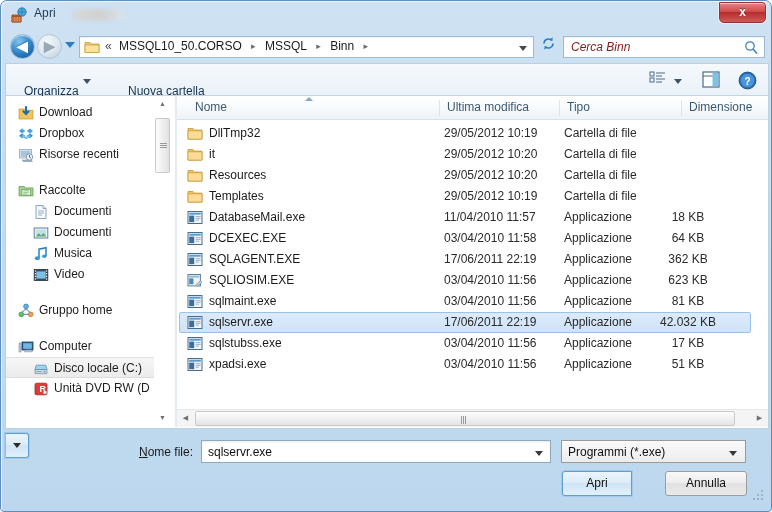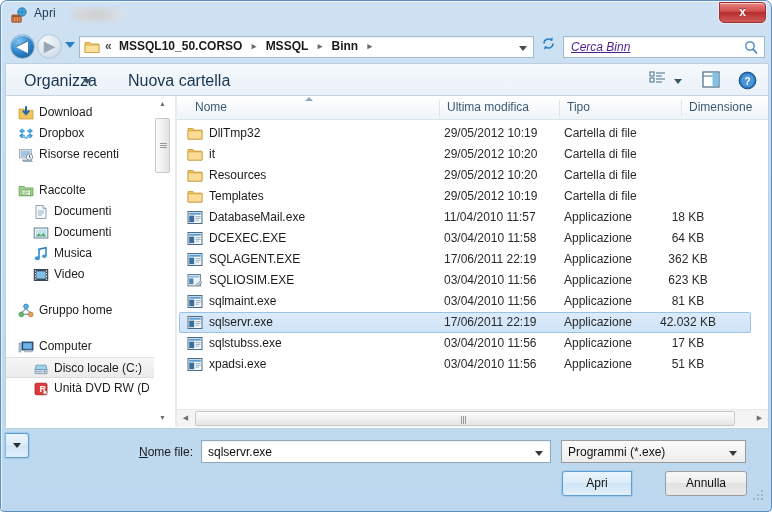--- a/index.html
+++ b/index.html
@@ -94,21 +94,21 @@
     position:absolute; left:78px; top:6px; width:455px; height:22px;
     background:#ffffff; border:1px solid #9dbcd4;
     box-shadow: inset 0 1px 2px rgba(0,0,0,.07);
     cursor:text;
   }
   .addr-folder-icon {
     position:absolute; left:4px; top:3px; width:16px; height:14px;
   }
   .crumbs {
     position:absolute; left:24px; top:2px;
-    font-size:12px; color:#1e1e1e; white-space:nowrap;font-weight:bold;
+    font-size:12px; color:#1e1e1e; white-space:nowrap;
   }
   .crumb { display:inline-block; padding:0 1px; cursor:pointer; color:#1a1a1a; }
   .crumb.lead { color:#4a4a4a; padding-right:3px; }
   .crumb-sep {
     display:inline-block; color:#6a6a6a; font-size:9px;
     padding:0 5px; transform:translateY(-1px);
   }
   .addr-drop {
     position:absolute; right:6px; top:9px;
     width:0;height:0;border-left:4px solid transparent;border-right:4px solid transparent;
@@ -120,36 +120,36 @@
     font-size:13px; color:#2a6fb0; font-weight:bold;
   }
   .searchbox {
     position:absolute; left:562px; top:6px; width:202px; height:22px;
     background:#ffffff; border:1px solid #9dbcd4;
     box-shadow: inset 0 1px 2px rgba(0,0,0,.07);
     cursor:text;
   }
   .search-ph {
     position:absolute; left:7px; top:3px;
-    font-size:12px; color:#4c1d95; font-style:italic;text-decoration:underline;
+    font-size:12px; color:#7f1d1d; font-style:italic;
   }
   .search-icon {
     position:absolute; right:6px; top:3px;
     width:14px; height:15px;
   }
 
   
   .cmdbar {
     position:absolute; left:4px; top:62px; width:764px; height:33px;
     background: linear-gradient(180deg,#f5f9fd 0%, #eaf1f8 100%);
     border:1px solid #bdd0e0; border-bottom:1px solid #c3d3e2;
   }
   .cmd-item {
-    position:absolute; top:8px;
-    font-size:16px; color:#173450; cursor:pointer;
+    position:absolute; top:20px;
+    font-size:12px; color:#173450; cursor:pointer;
   }
   .cmd-organize { left:18px; }
   .cmd-caret {
     position:absolute; left:77px; top:15px;
     width:0;height:0;border-left:4px solid transparent;border-right:4px solid transparent;
     border-top:5px solid #3a5568; cursor:pointer;
   }
   .cmd-newfolder { left:122px; }
 
   .view-btn {

